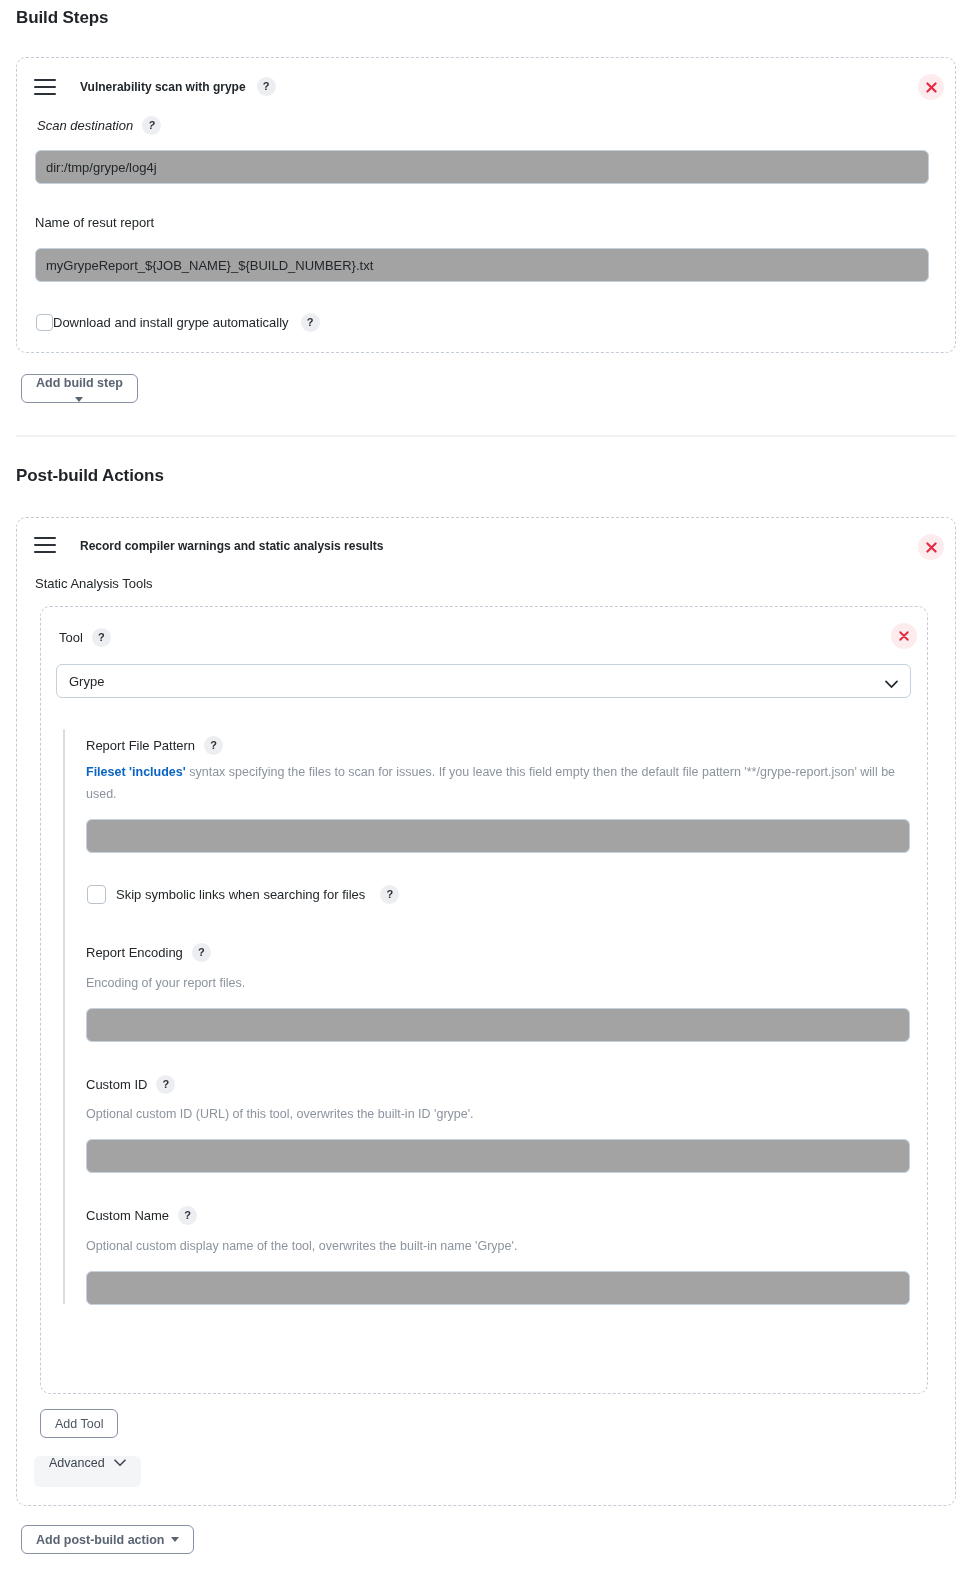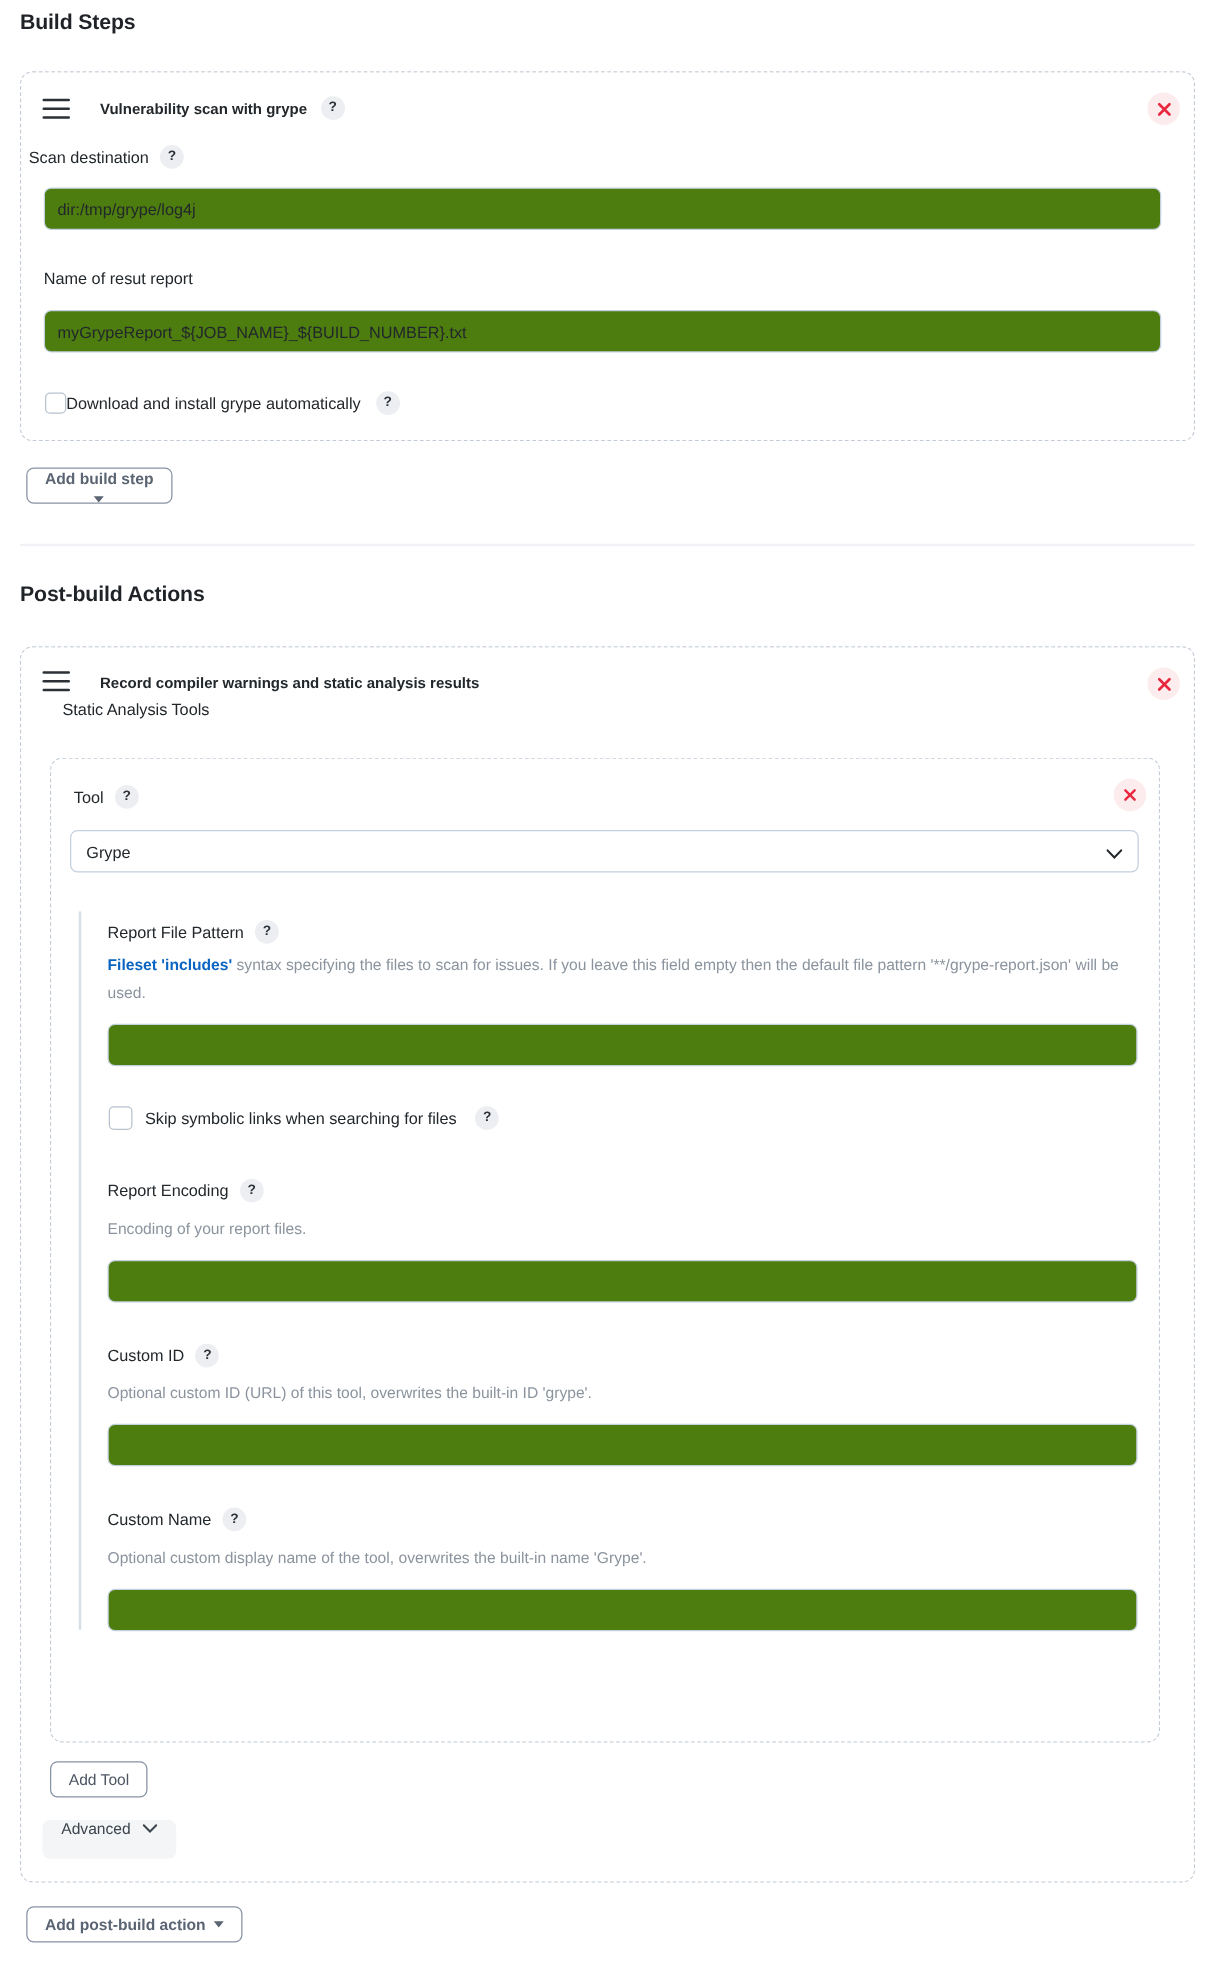--- a/index.html
+++ b/index.html
@@ -124,21 +124,21 @@
     font-weight: bold;
     text-decoration: none;
   }
 
   
   .text-input {
     position: absolute;
     height: 32px;
     border: 1px solid #c3d0dd;
     border-radius: 6px;
-    background: #4d7c0f;
+    background: #a3a3a3;
     font-family: "Liberation Sans", sans-serif;
     font-size: 13px;
     color: #22272b;
     padding: 16px 10px;
     outline: none;
   }
   .text-input::placeholder { color: #9aa4ae; }
 
   .select-wrap { position: absolute; }
   .select-box {
@@ -250,21 +250,21 @@
       <span class="panel-title">Vulnerability scan with grype</span>
       <span class="help" style="margin-left:11px;">?</span>
     </div>
 
     <button class="remove-btn" style="right:11px; top:16px;">
       <svg width="11" height="11" viewBox="0 0 11 11" aria-hidden="true">
         <path d="M1.4 1.4 L9.6 9.6 M9.6 1.4 L1.4 9.6" stroke="#e8283f" stroke-width="2.1" stroke-linecap="round"></path>
       </svg>
     </button>
 
-    <div class="field-label" style="left:6px; top:58px;">
+    <div class="field-label" style="left:20px; top:58px;font-style:italic;">
       <span>Scan destination</span>
       <span class="help">?</span>
     </div>
     <input class="text-input" style="left: 18px; top: 92px; width: 894px;" type="text" value="dir:/tmp/grype/log4j">
 
     <div class="plain-label" style="left:18px; top:157px;">Name of resut report</div>
     <input class="text-input" style="left: 18px; top: 190px; width: 894px;" type="text" value="myGrypeReport_${JOB_NAME}_${BUILD_NUMBER}.txt">
 
     <div class="cbx-row" style="left:19px; top:255px;">
       <span class="cbx"></span>
@@ -292,21 +292,21 @@
         </span>
       <span class="panel-title">Record compiler warnings and static analysis results</span>
     </div>
 
     <button class="remove-btn" style="right:11px; top:16px;">
       <svg width="11" height="11" viewBox="0 0 11 11" aria-hidden="true">
         <path d="M1.4 1.4 L9.6 9.6 M9.6 1.4 L1.4 9.6" stroke="#e8283f" stroke-width="2.1" stroke-linecap="round"></path>
       </svg>
     </button>
 
-    <div class="plain-label" style="left:18px; top:42px;margin-left:15px;">Static Analysis Tools</div>
+    <div class="plain-label" style="left:18px; top:58px;">Static Analysis Tools</div>
   </div>
 
   <div class="panel" id="panel-tool">
 
     <div class="field-label" style="left:18px; top:21px;">
       <span>Tool</span>
       <span class="help">?</span>
     </div>
 
     <button class="remove-btn" style="right:10px; top:16px;">

